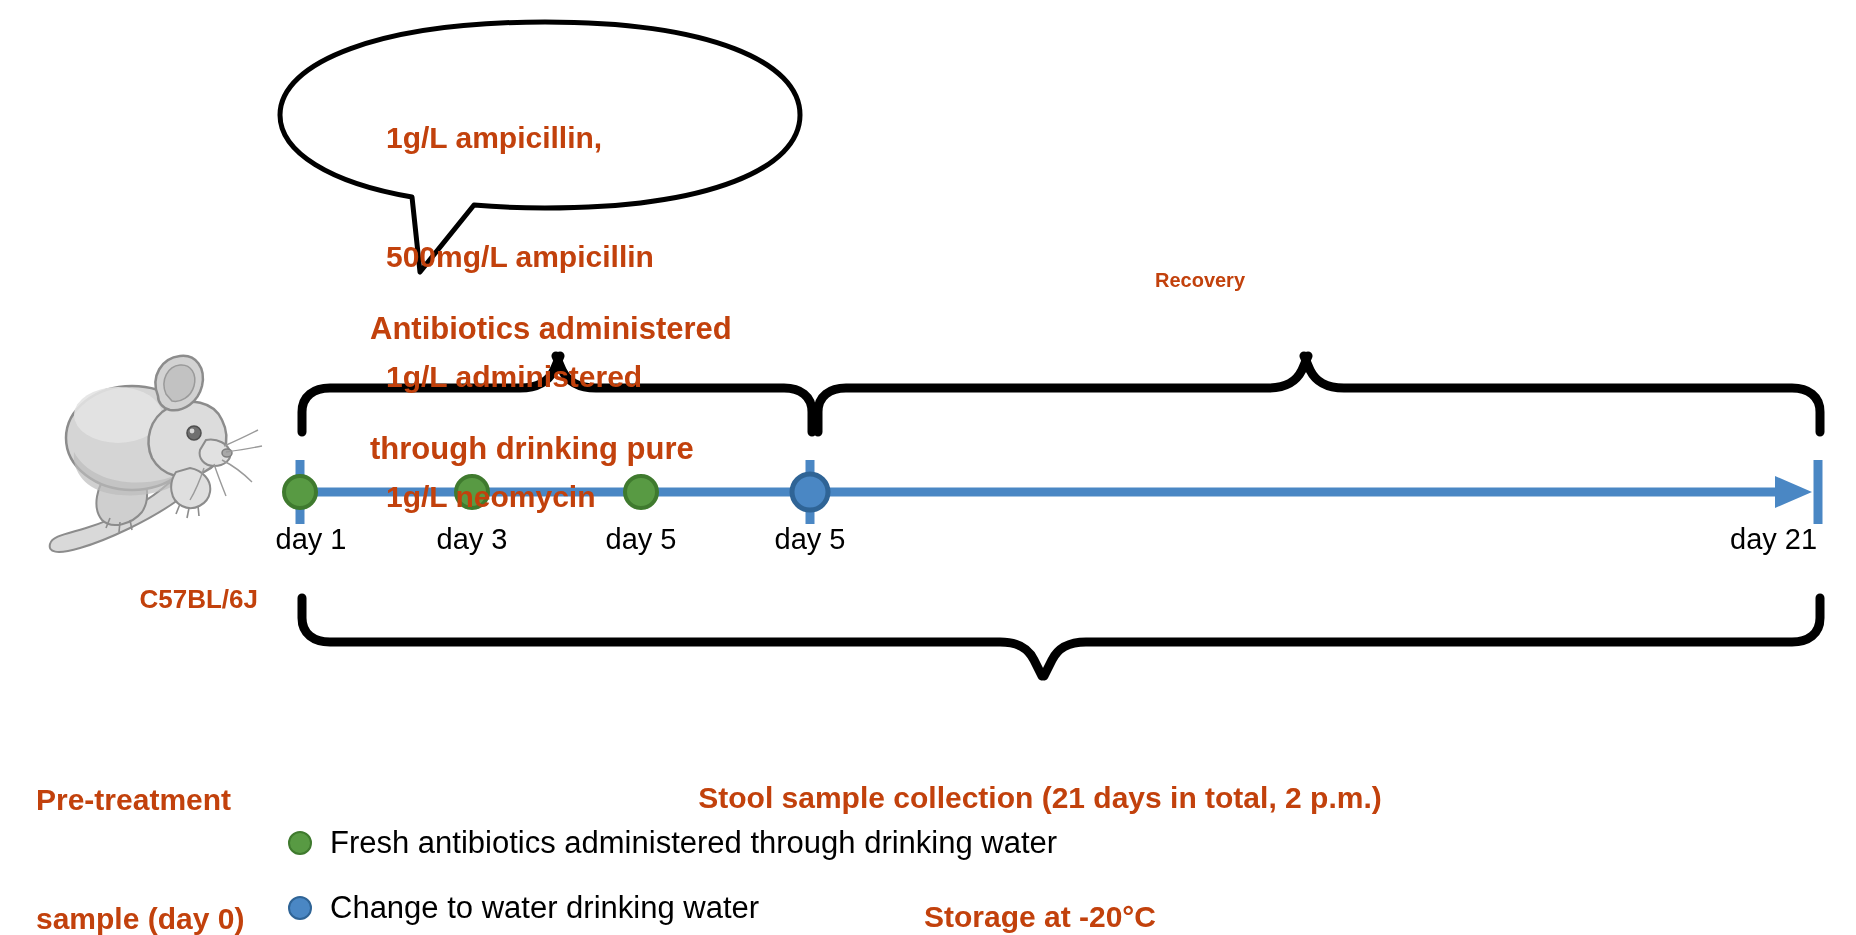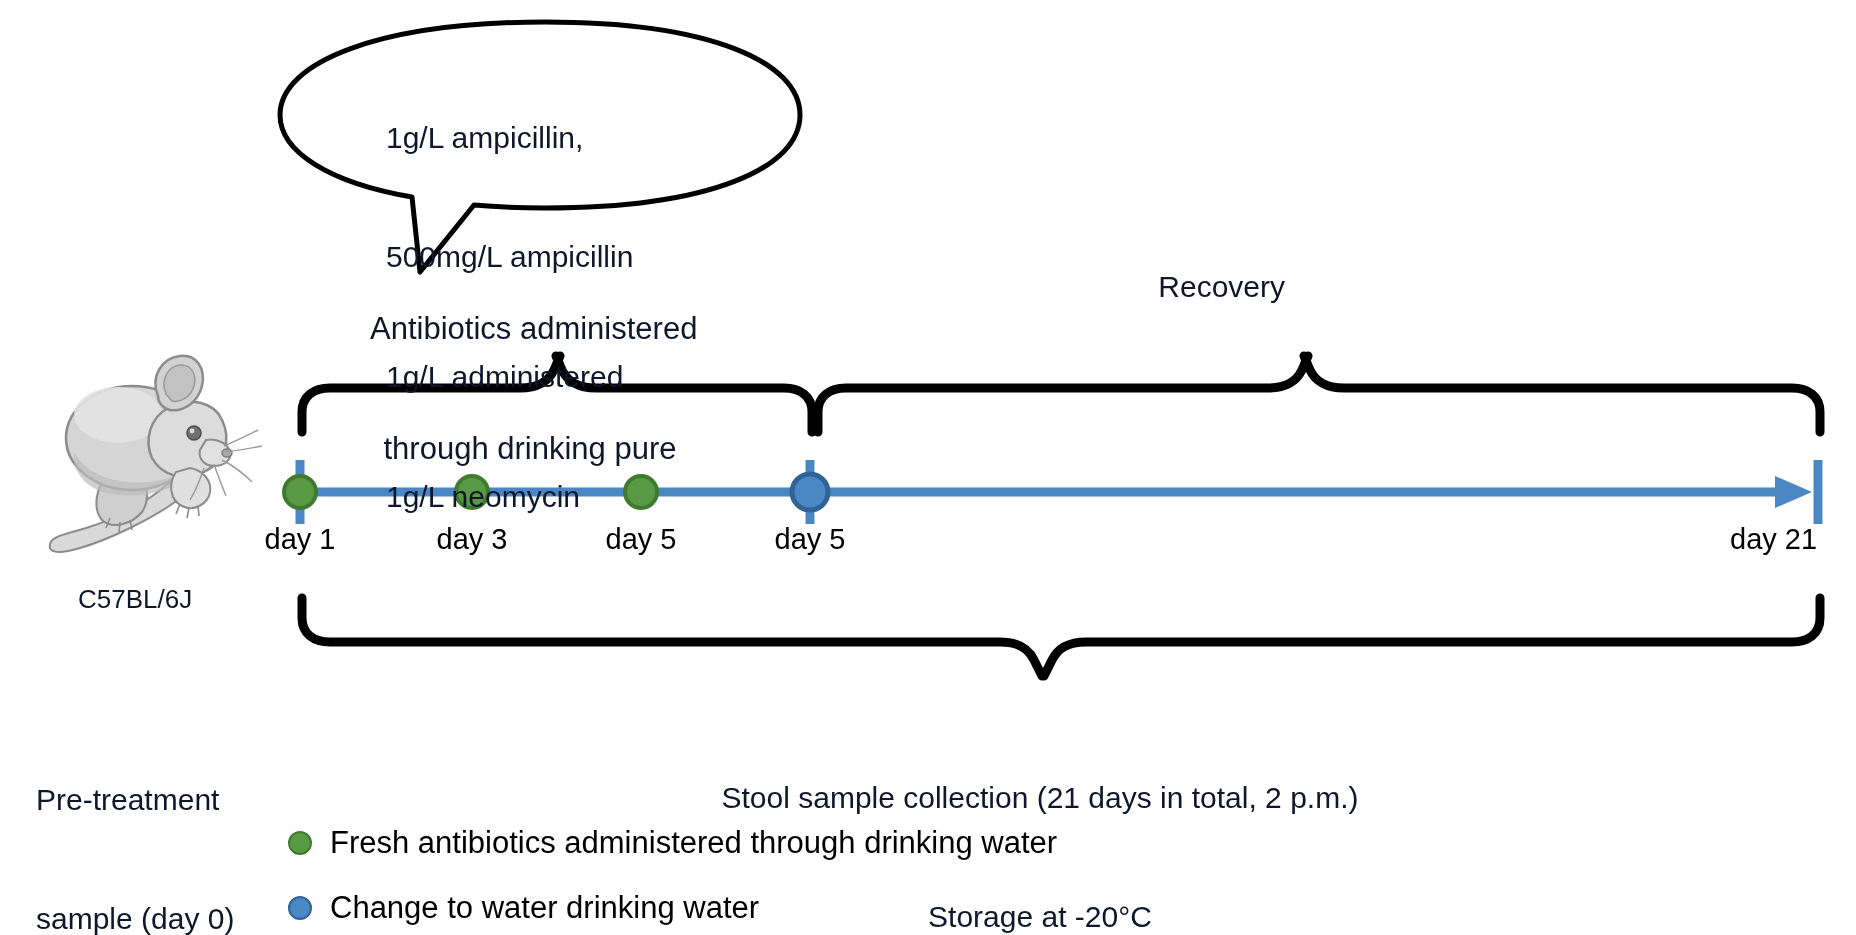--- a/index.html
+++ b/index.html
@@ -18,50 +18,51 @@
     height: 935px;
     background: #ffffff;
     overflow: hidden;
   }
 
   
   .txt {
     position: absolute;
     white-space: pre;
     line-height: 1.30;
-    color: #0f172a;
+    color: #c2410c;
+    font-weight: bold;
   }
   .bubble-text {
     font-size: 30px;
     left: 386px;
     top: 38px;
     line-height: 1.33;
   }
   .bubble-text div { white-space: pre; }
 
   .label-abx {
     font-size: 31px;
     left: 370px;
     top: 228px;
     text-align: center;
     width: 320px;
     line-height: 1.30;
   }
   .label-recovery {
-    font-size: 30px;
-    left: 1065px;
+    font-size: 20px;
+    left: 1090px;
     top: 267px;
-    text-align: right;
+    text-align: center;
     width: 220px;
   }
   .strain-label {
     font-size: 26px;
     left: 78px;
     top: 583px;
-    text-align: left;
+    text-align: right;
     width: 180px;
   }
   .pretreat-label {
     font-size: 30px;
     left: 36px;
     top: 700px;
     line-height: 1.33;
   }
   .stool-label {
     font-size: 30px;
@@ -281,21 +282,21 @@
 
   <div class="txt label-abx">
     <div>Antibiotics administered</div>
     <div>through drinking pure</div>
   </div>
 
   <div class="txt label-recovery">Recovery</div>
 
   <div class="txt strain-label">C57BL/6J</div>
 
-  <div class="day-label" style="left:215px;">day 1</div>
+  <div class="day-label" style="left:226px;">day 1</div>
   <div class="day-label" style="left:387px;">day 3</div>
   <div class="day-label" style="left:556px;">day 5</div>
   <div class="day-label" style="left:725px;">day 5</div>
   <div class="day21-label">day 21</div>
 
   <div class="txt pretreat-label">
     <div>Pre-treatment</div>
     <div>sample (day 0)</div>
   </div>
 

